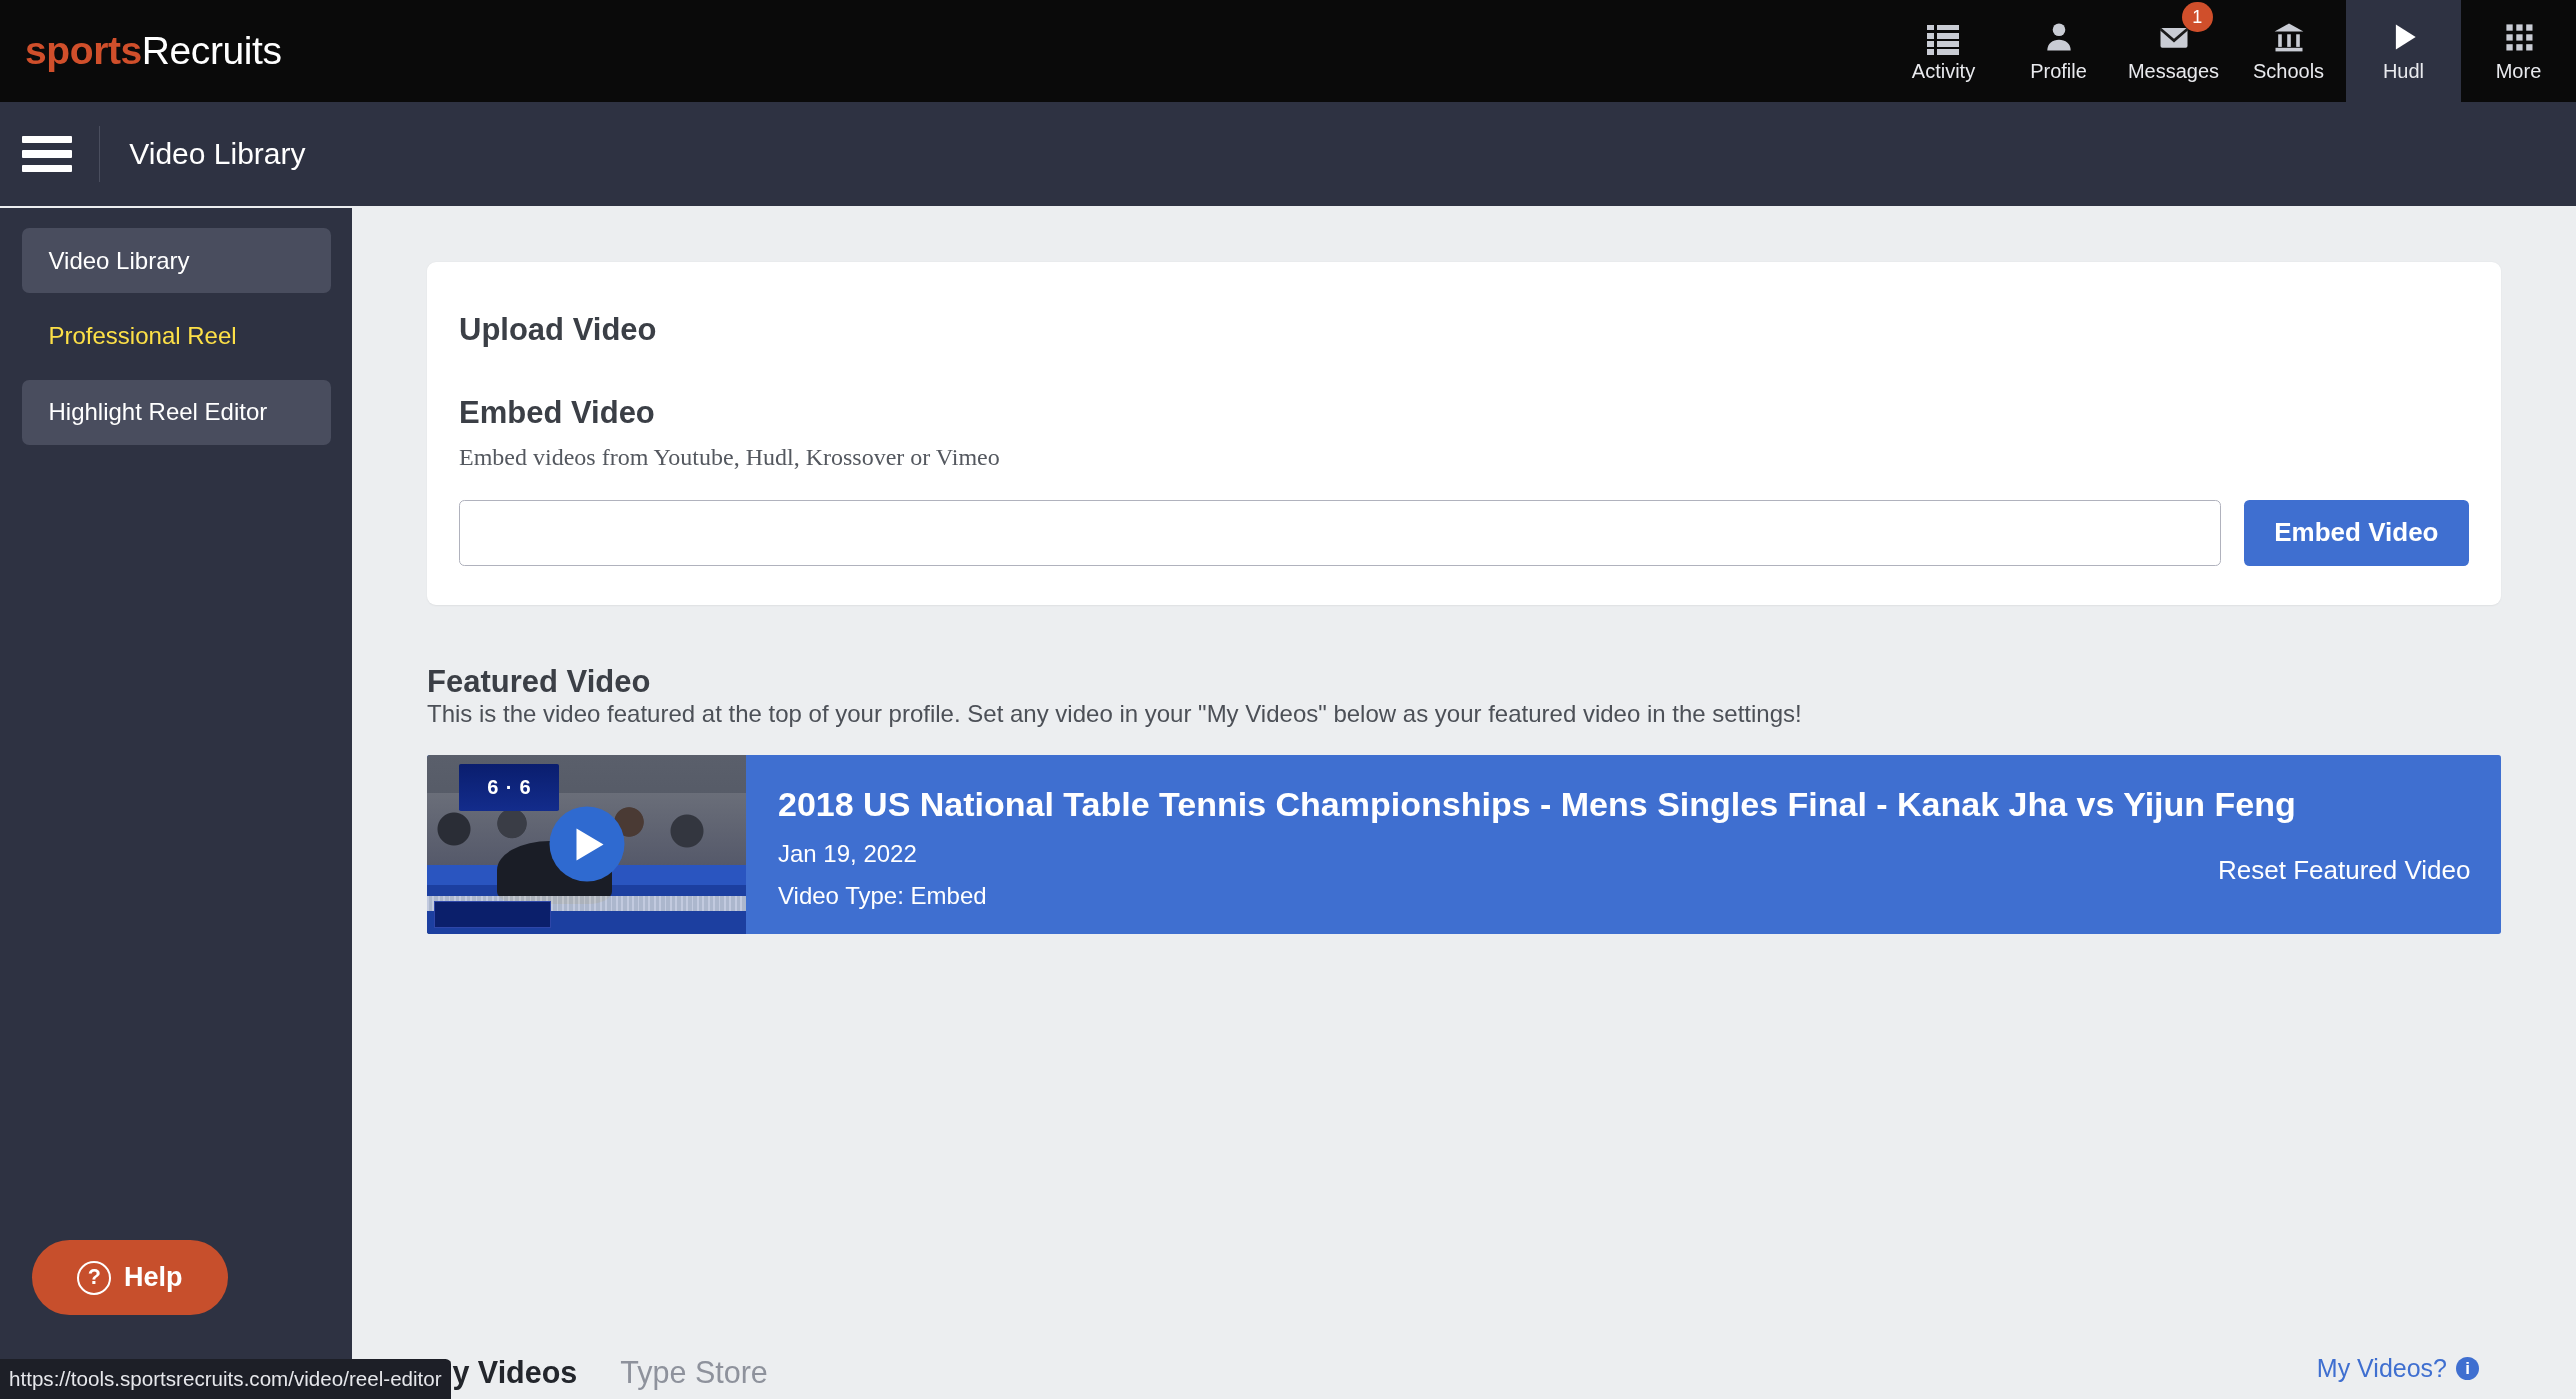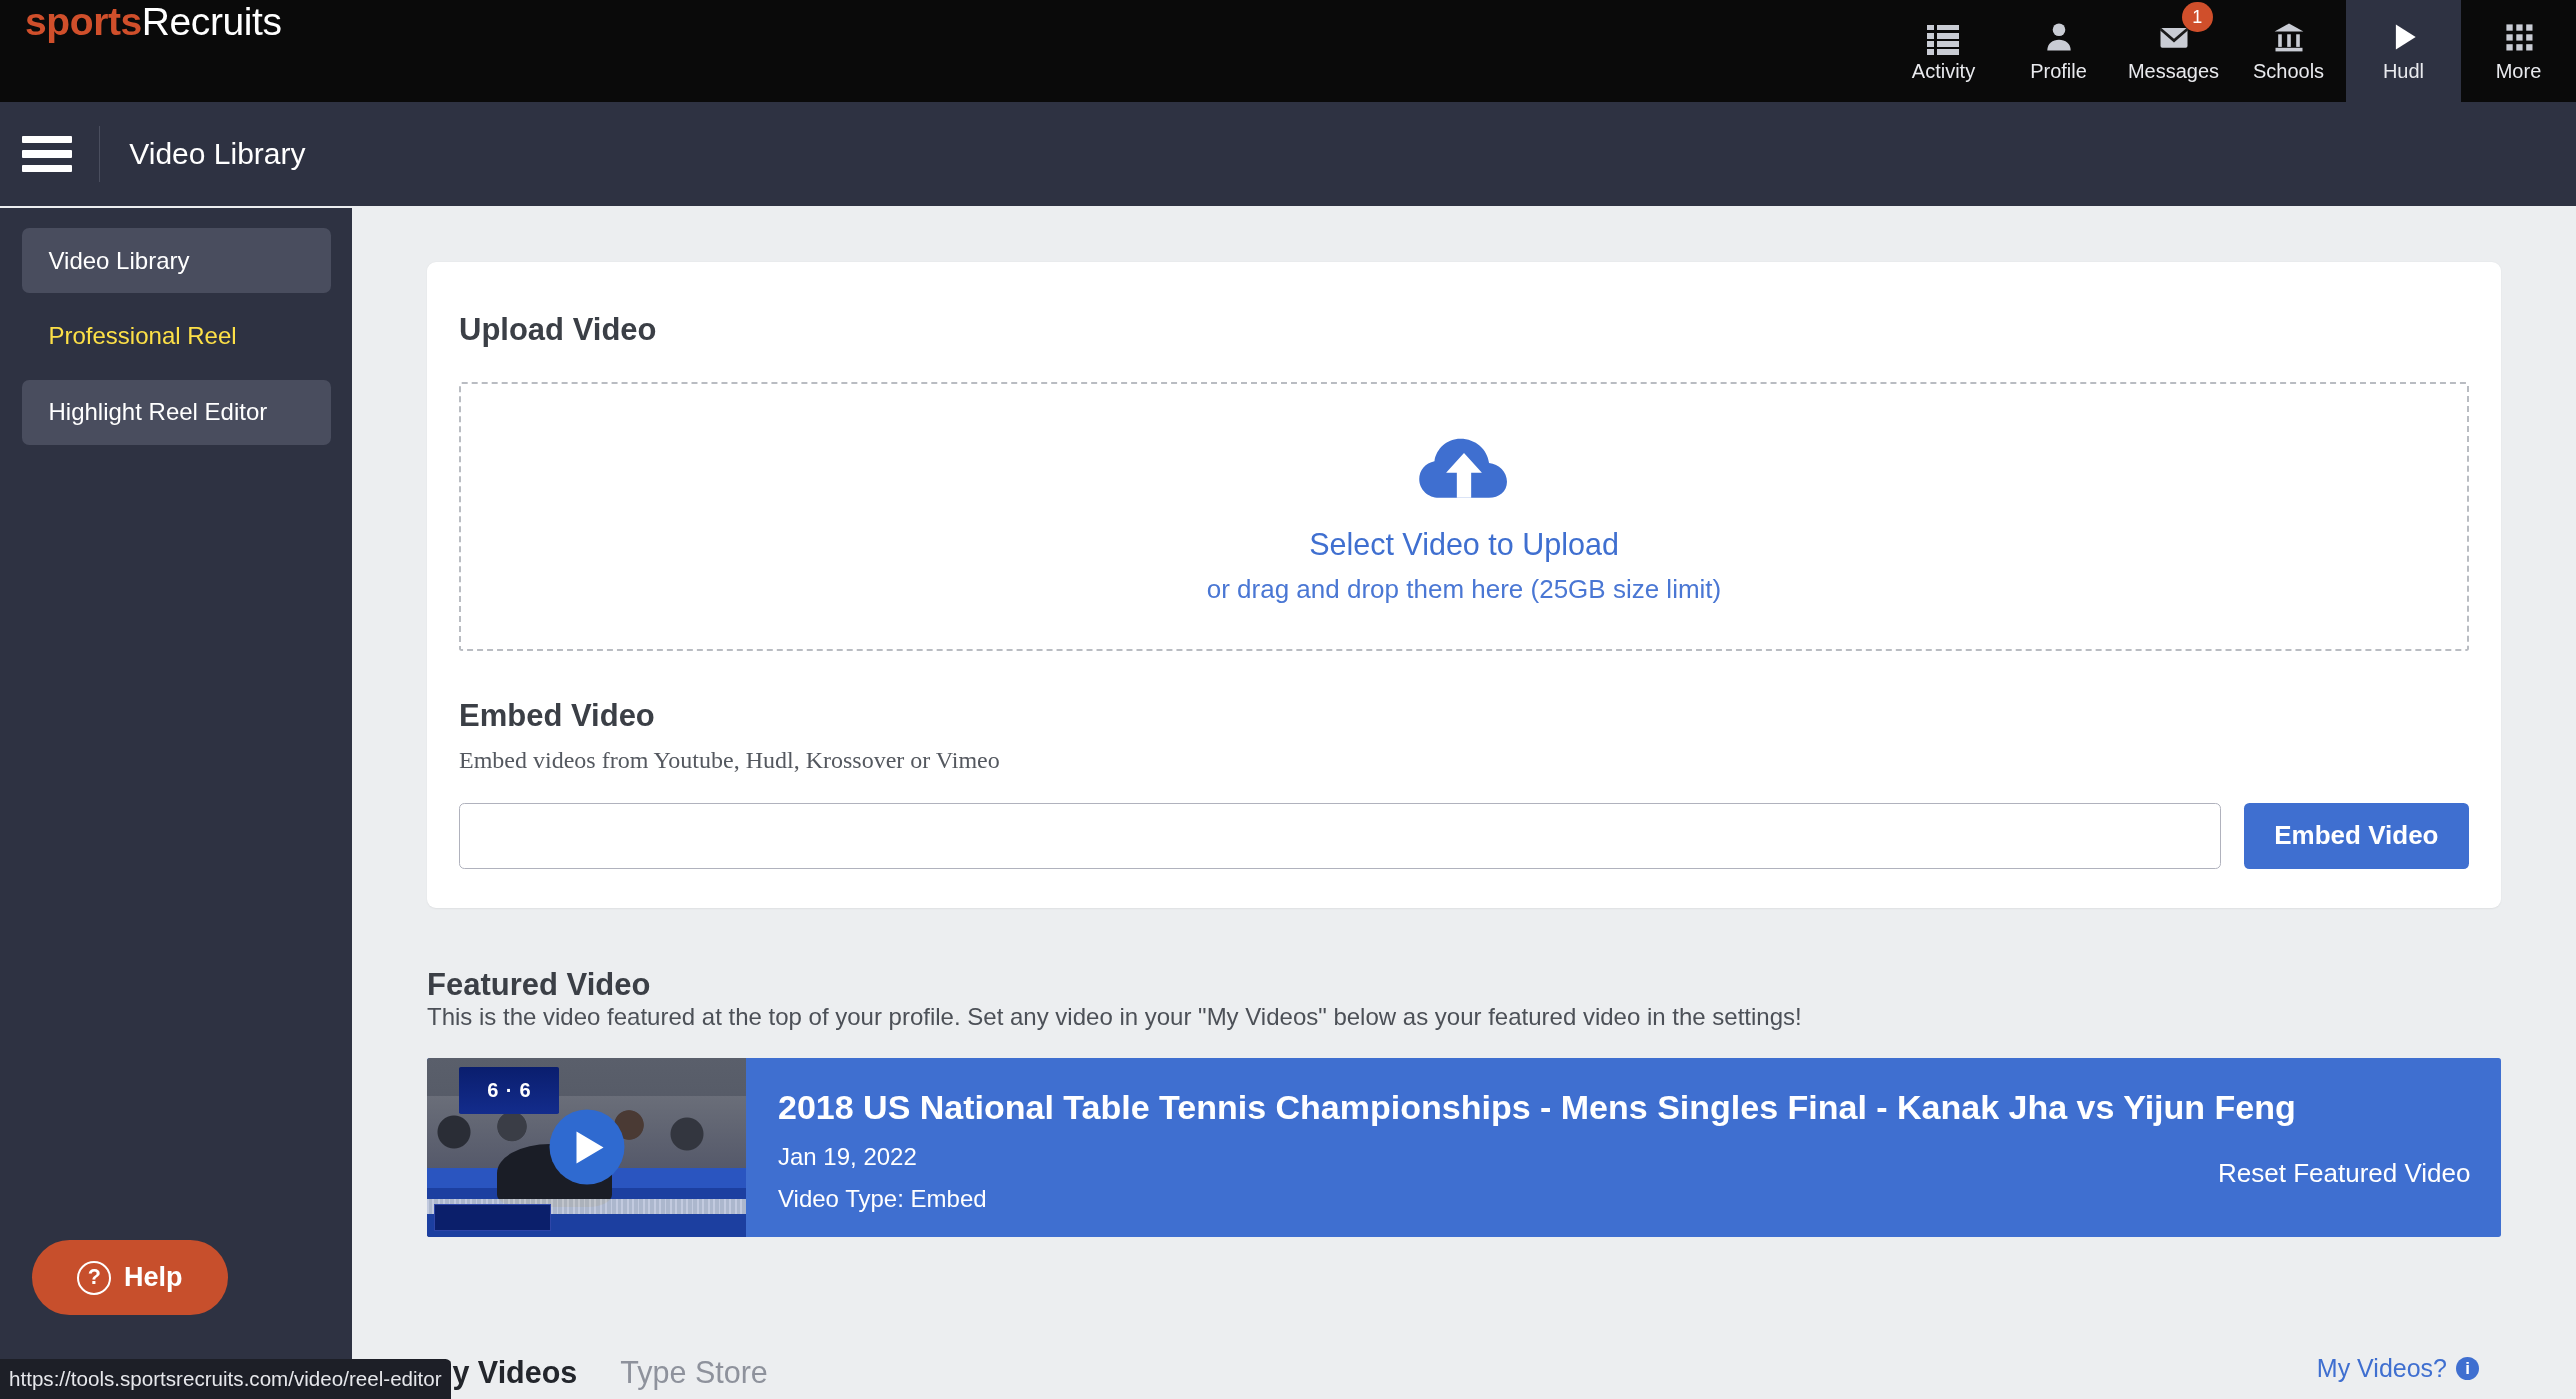--- a/index.html
+++ b/index.html
@@ -10,21 +10,21 @@
     overflow: hidden;
   }
   .page { position: relative; width: 2576px; height: 1399px; }
 
   
   .topbar {
     position: absolute; top: 0; left: 0; width: 2576px; height: 102px;
     background: #0a0a0a; display: flex; align-items: stretch;
   }
   .logo {
-    display: flex; align-items: flex-start; padding-left: 25px;
+    display: flex; align-items: center; padding-left: 25px;
     font-size: 39px; font-weight: 700; letter-spacing: -0.4px;
   }
   .logo .sp { color: #d04f2b; }
   .logo .rc { color: #ffffff; font-weight: 400; }
   .topnav { margin-left: auto; display: flex; align-items: stretch; height: 102px; }
   .navitem {
     width: 115px; display: flex; flex-direction: column;
     align-items: center; justify-content: center; gap: 5.4px;
     color: #d7d9de; position: relative; cursor: pointer;
   }
@@ -312,30 +312,20 @@
     <div class="sideitem sel">
       <span>Highlight Reel Editor</span>
     </div>
   </div>
 
   <div class="main">
 
     <div class="card">
       <div class="h2">Upload Video</div>
 
-      <div class="dropzone">
-        <span class="cloud">
-          <svg width="108" height="77" viewBox="0 0 120 86">
-            <path d="M32 78c-12 0-22-9-22-21 0-10 7-18 17-20C29 23 41 12 56 12c17 0 30 12 32 27 11 1 20 10 20 21 0 11-9 18-20 18z" fill="#3f6fd0"></path>
-            <path d="M60 28l20 22H68v28H52V50H40z" fill="#ffffff"></path>
-          </svg>
-        </span>
-        <div class="dz-main">Select Video to Upload</div>
-        <div class="dz-sub">or drag and drop them here (25GB size limit)</div>
-      </div>
 
       <div class="h2 embed-h">Embed Video</div>
       <div class="embed-sub">Embed videos from Youtube, Hudl, Krossover or Vimeo</div>
 
       <div class="embed-row">
         <input class="embed-input" type="text" placeholder="" style="">
         <button class="embed-btn">Embed Video</button>
       </div>
     </div>
 

